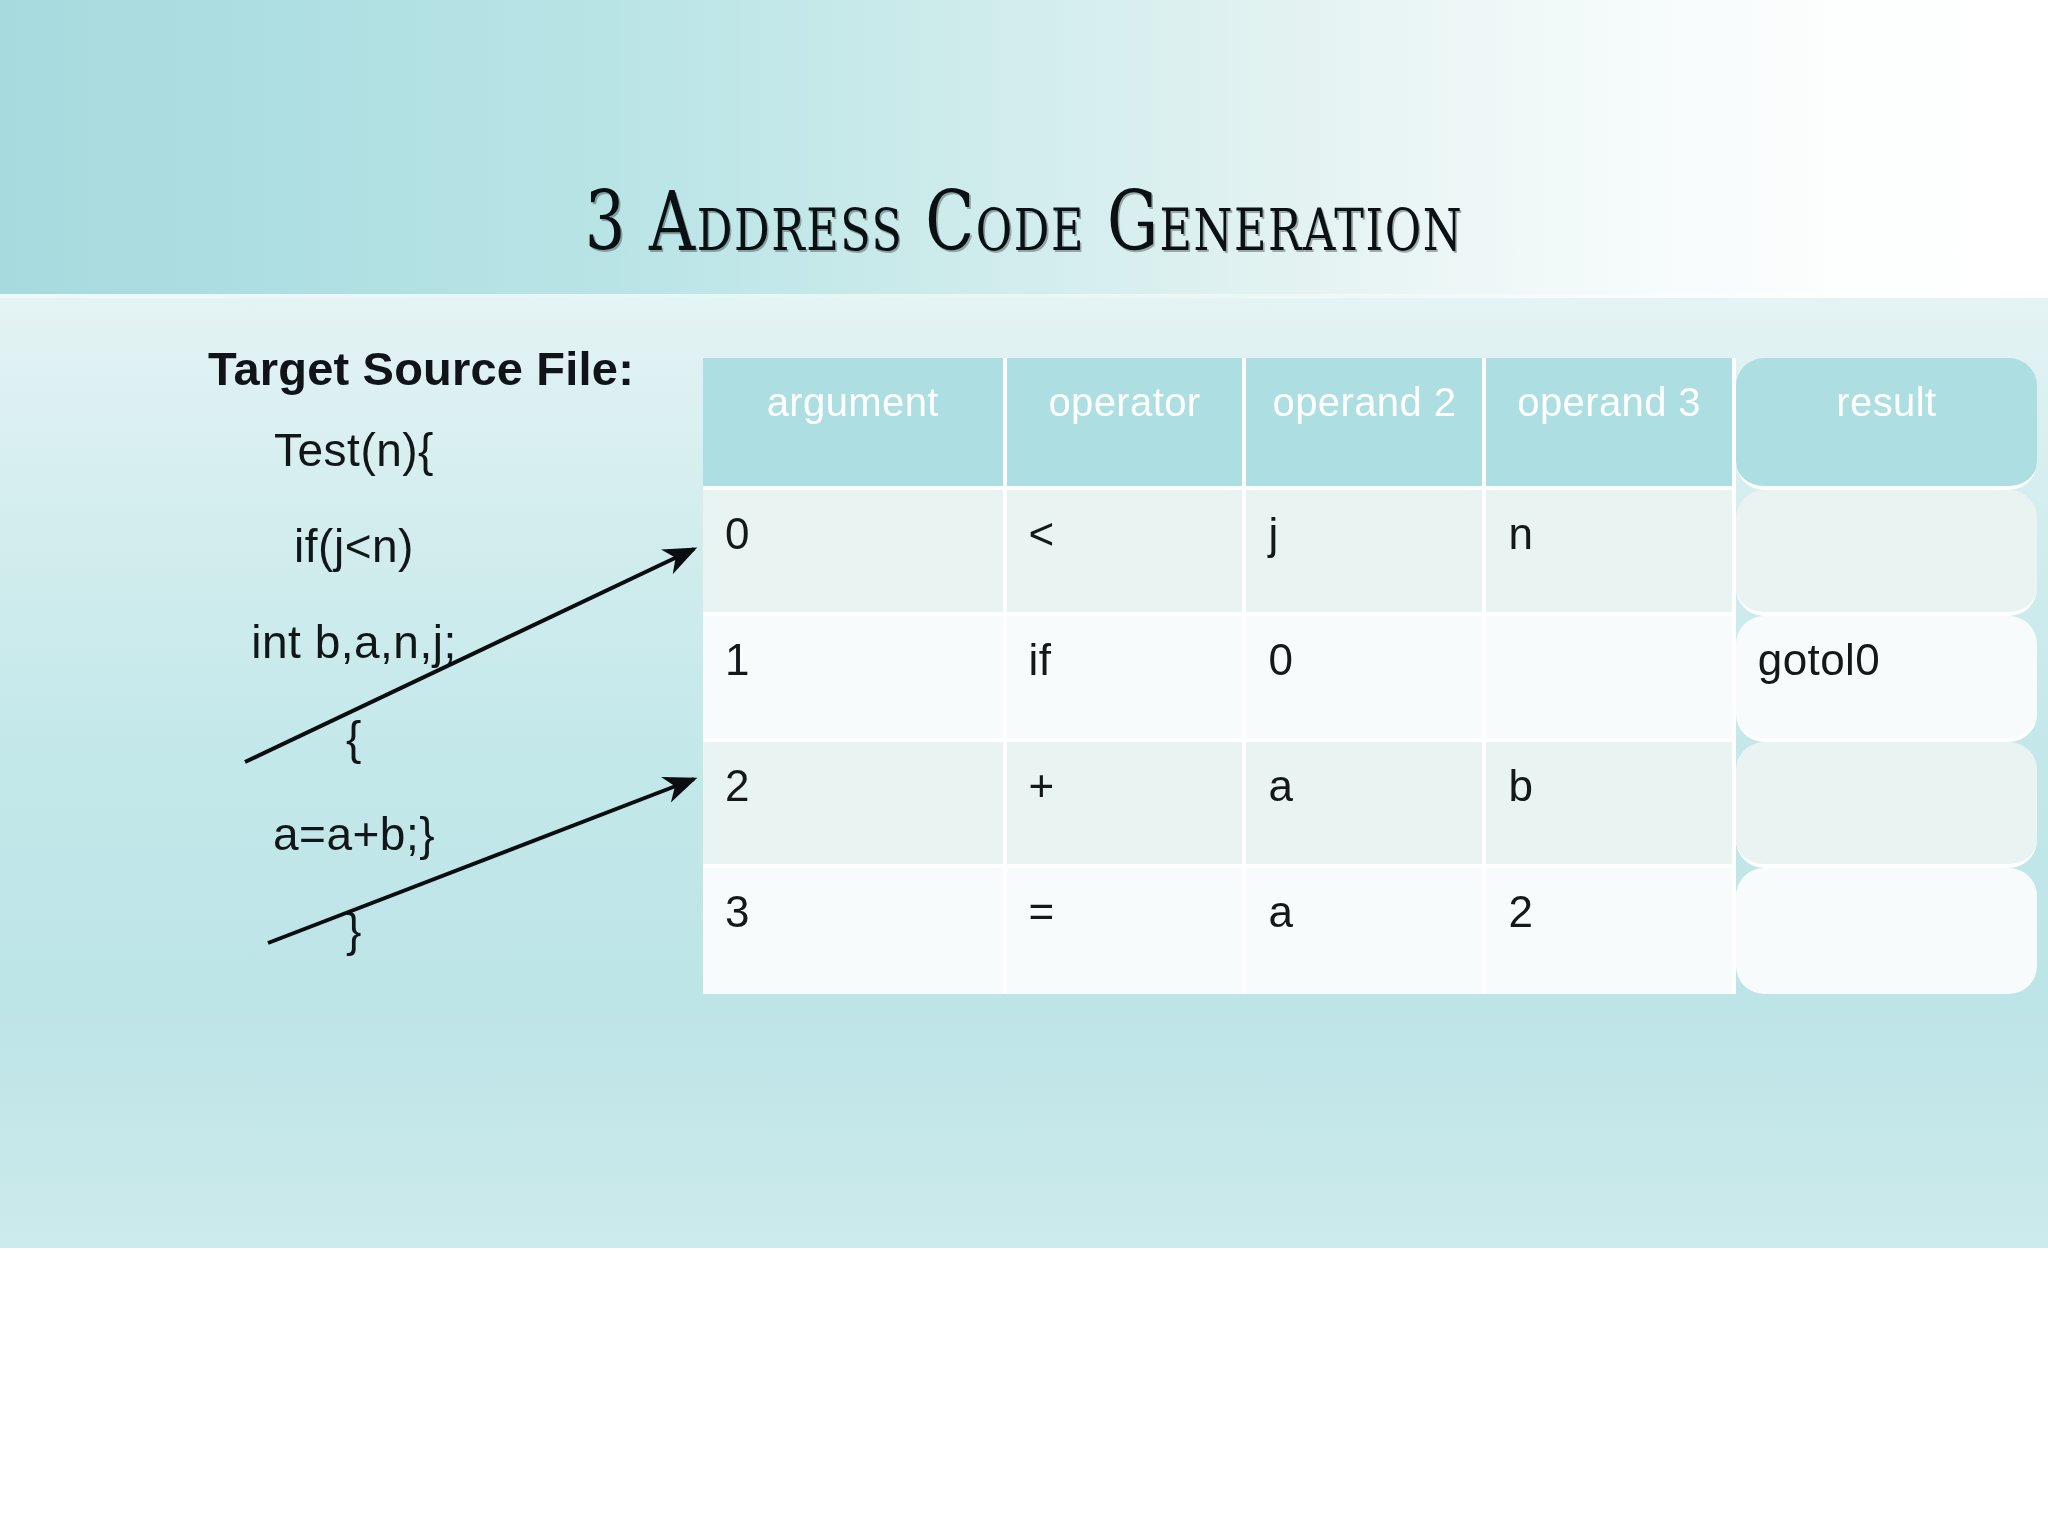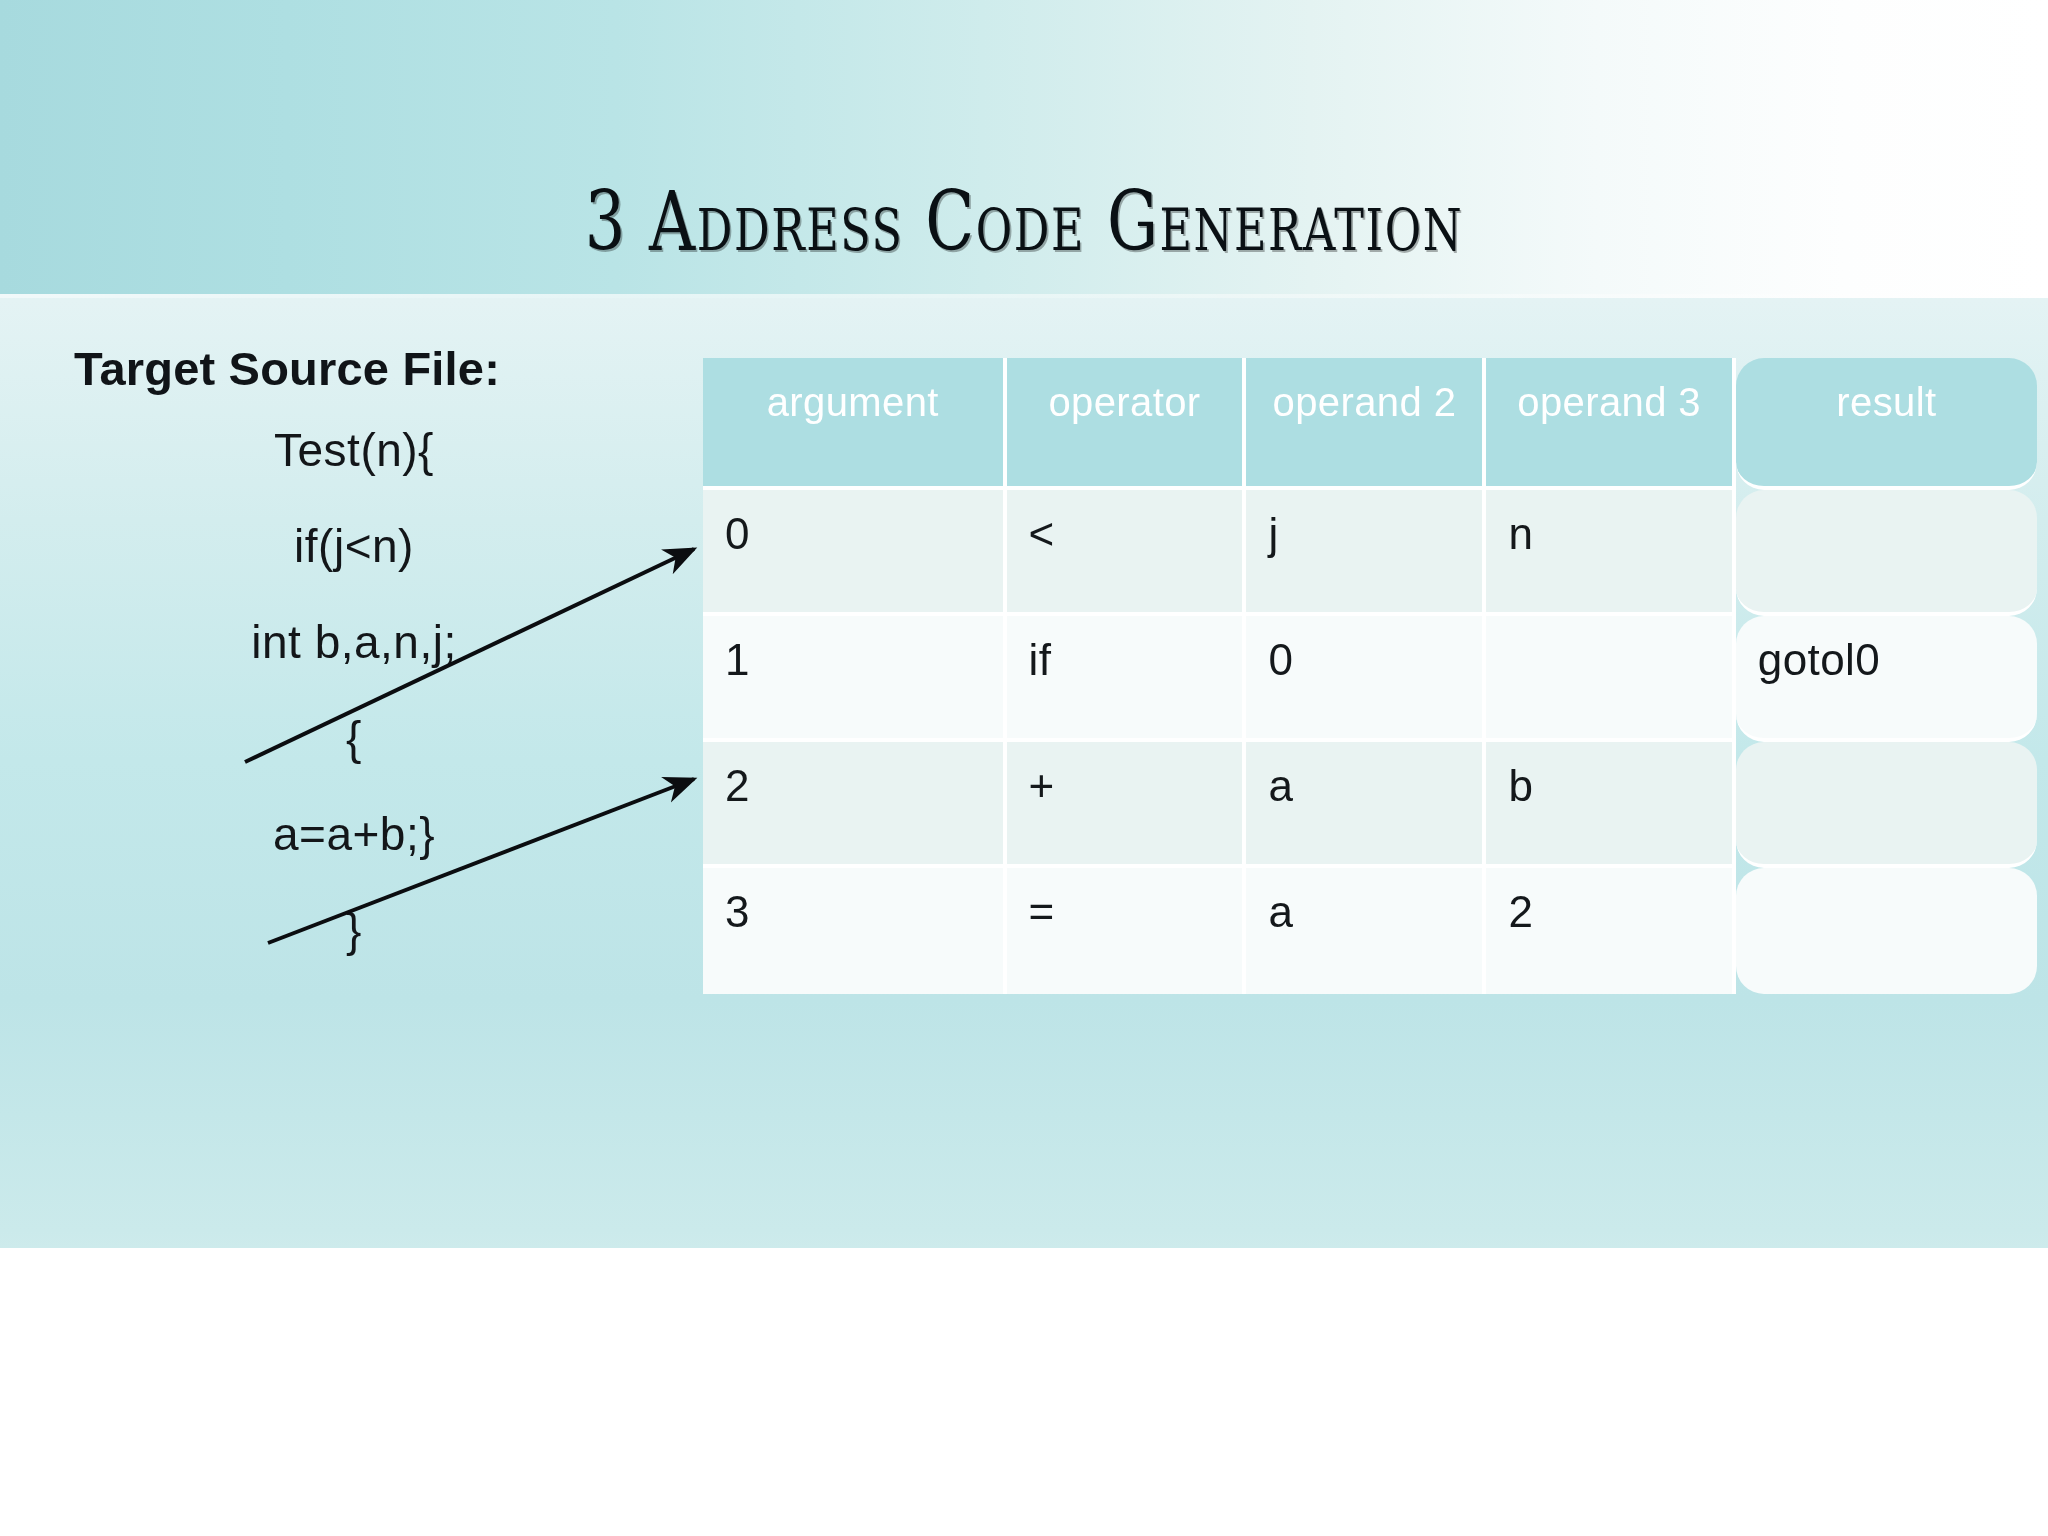--- a/index.html
+++ b/index.html
@@ -87,20 +87,21 @@
     width: 560px;
   }
   .source-heading {
     font-family: "Liberation Sans", sans-serif;
     font-size: 47px;
     font-weight: bold;
     line-height: 58px;
     color: #101418;
     letter-spacing: 0.2px;
     margin-bottom: 28px;
+    text-align: right;
   }
   .code-line {
     font-family: "Liberation Sans", sans-serif;
     font-size: 46px;
     line-height: 48px;
     font-weight: 300;
     color: #131619;
     margin-bottom: 48px;
     letter-spacing: 0.5px;
     white-space: pre;

